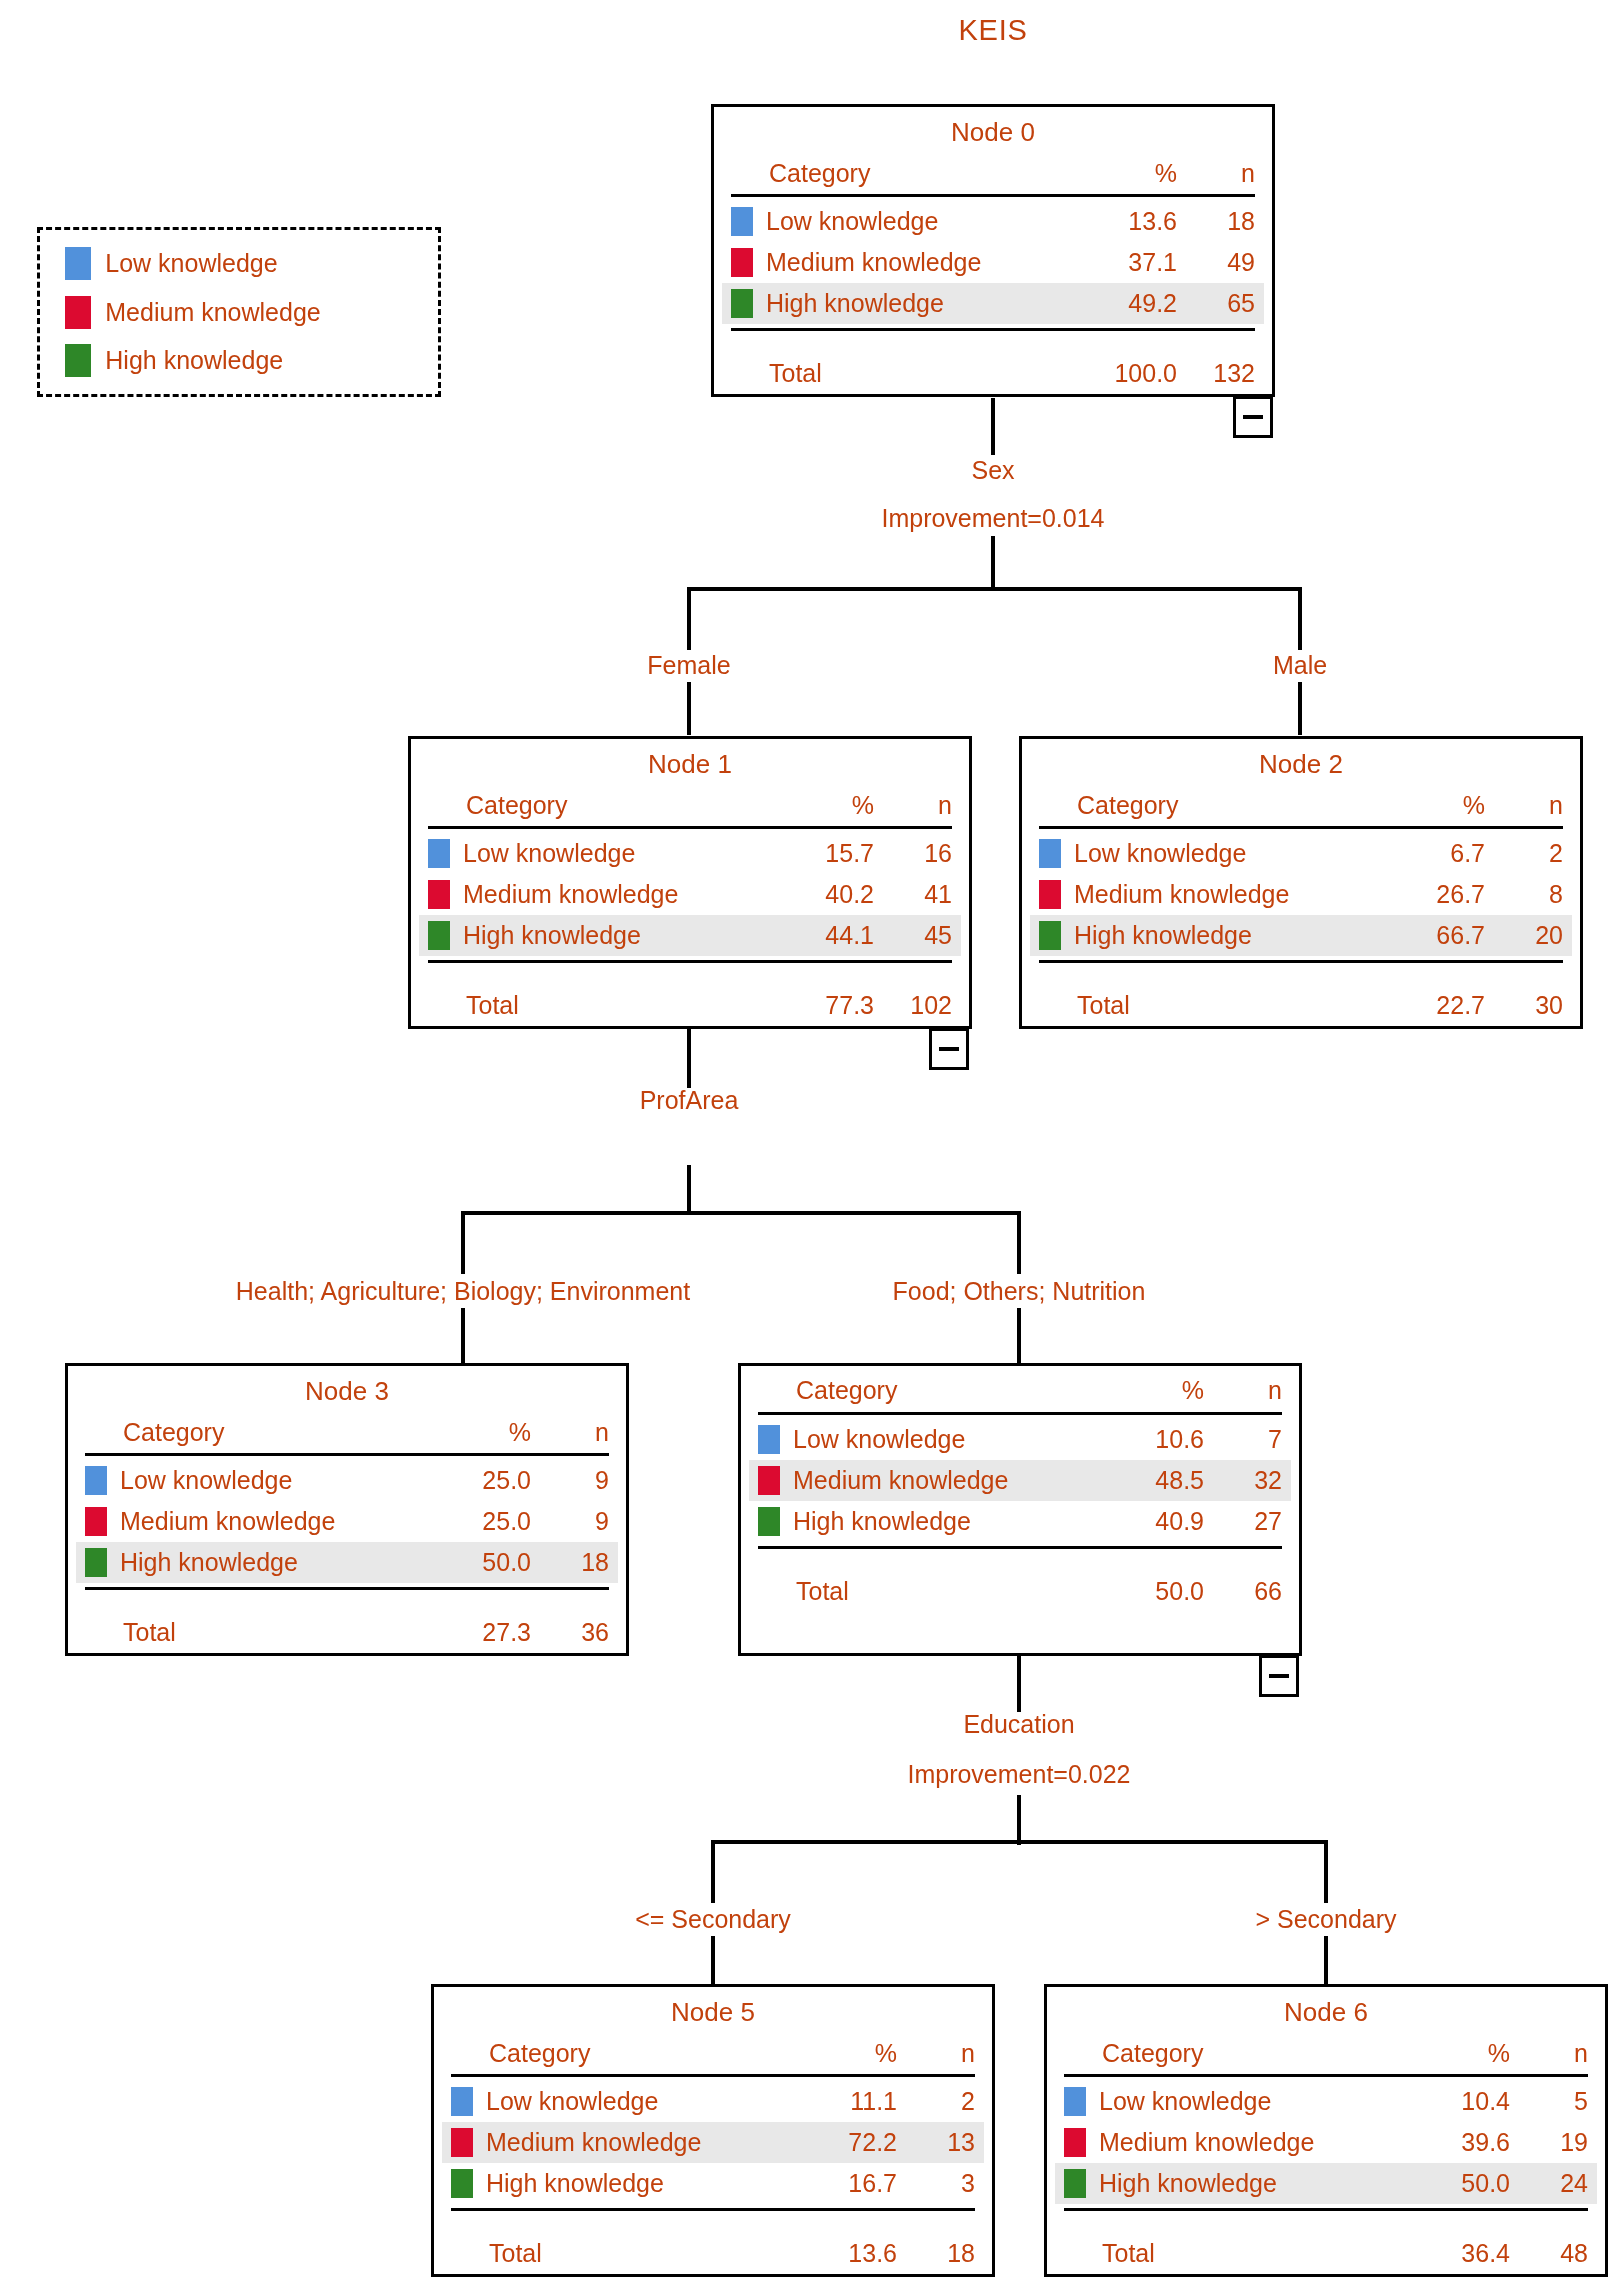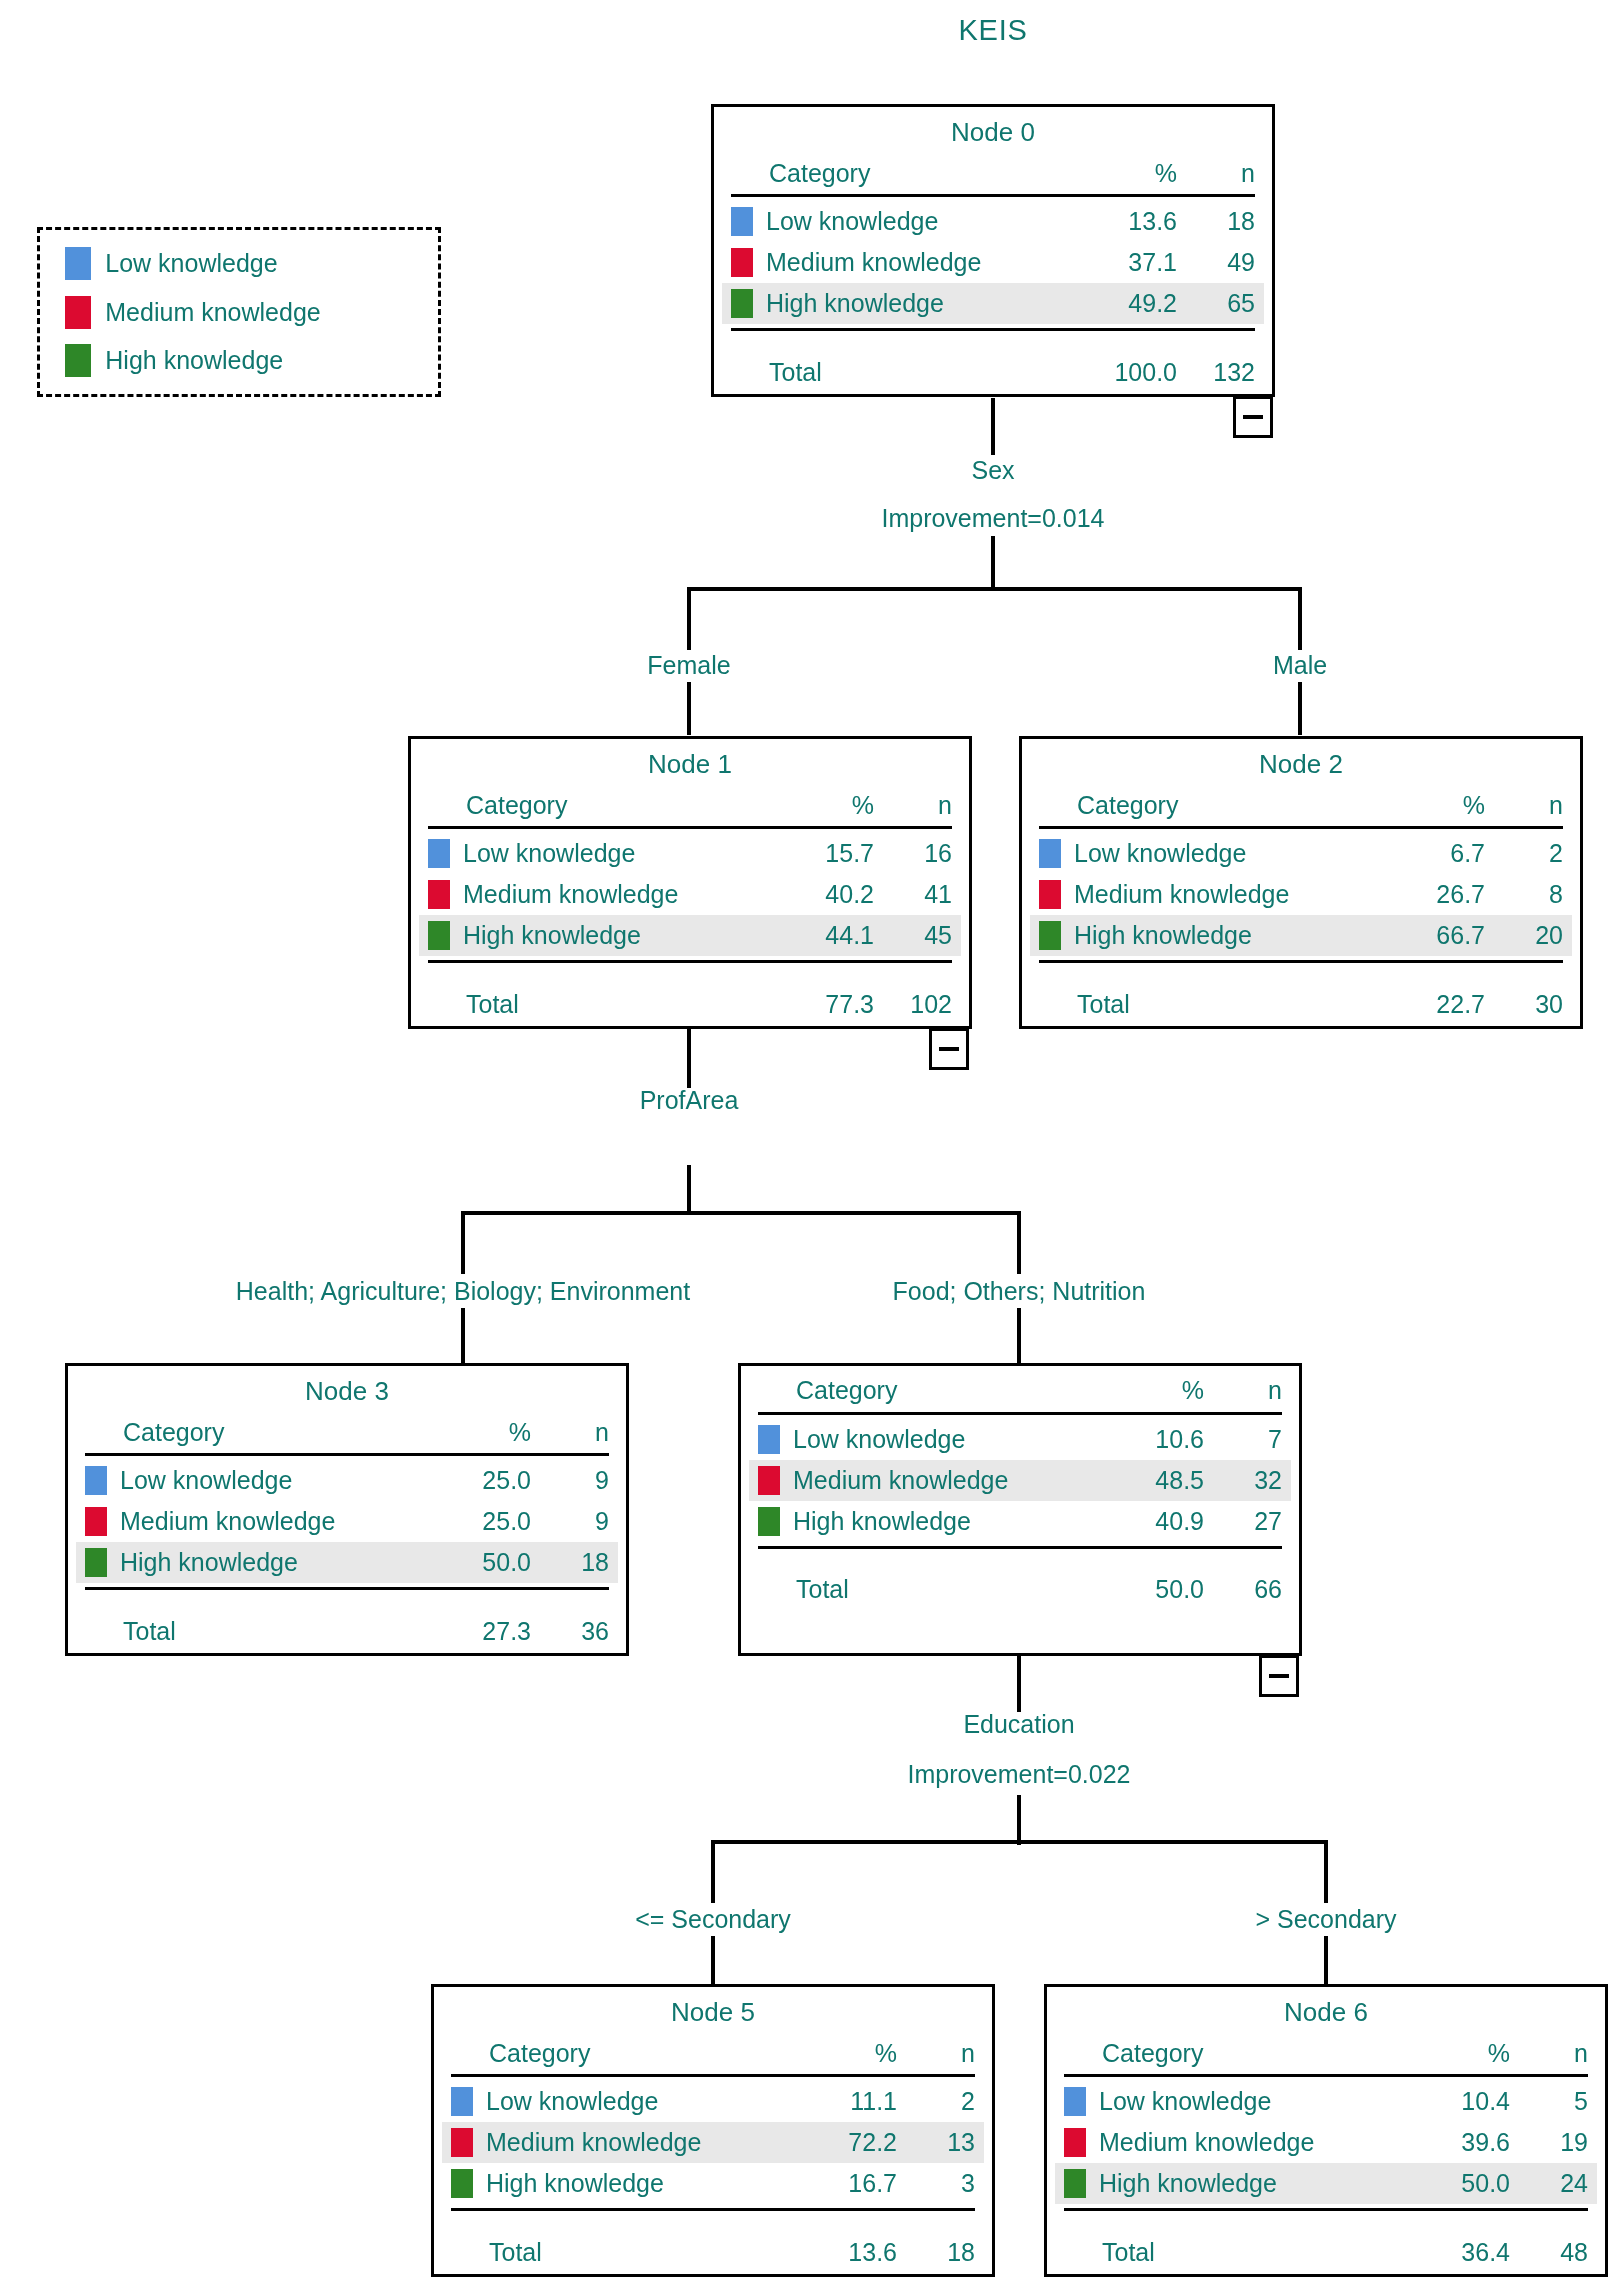--- a/index.html
+++ b/index.html
@@ -1,17 +1,17 @@
 <!DOCTYPE html>
 <html style="font-size:10.4px"><head>
 <meta charset="utf-8">
 <style>
   html,body{margin:0;padding:0;background:#fff;}
   .page{position:relative;width:1620px;height:2295px;background:#fff;
-        font-family:"Liberation Sans",sans-serif;font-size:25px;color:#0f766e;overflow:hidden;}
+        font-family:"Liberation Sans",sans-serif;font-size:25px;color:#c2410c;overflow:hidden;}
 
   
   .title{position:absolute;left:830px;top:14.3px;width:326px;text-align:center;
          font-size:29px;letter-spacing:0.7px;}
 
   
   .legend{position:absolute;left:37px;top:227px;width:404px;height:170px;
           border:3.9px dashed #000;box-sizing:border-box;display:flex;flex-direction:column;
           justify-content:center;gap:15.7px;padding-left:25px;}
   .legend-row{display:flex;align-items:center;gap:14.3px;}
@@ -33,21 +33,21 @@
   .c-cat{flex:1;padding-left:38px;}
   .c-pct{width:98px;text-align:right;}
   .c-n{width:78px;text-align:right;}
   .rows{border-bottom:3.3px solid #000;padding-bottom:3.9px;padding-top:3.9px;}
   .row{display:flex;align-items:center;height:41px;margin:0 -9px;padding:0 9px;}
   .row.hl{background:#E8E8E8;}
   .swatch{width:22px;height:29px;margin-right:13px;flex:0 0 auto;}
   .rcat{flex:1;white-space:nowrap;}
   .rpct{width:98px;text-align:right;}
   .rn{width:78px;text-align:right;}
-  .trow{display:flex;align-items:center;height:46px;margin-top:18px;}
+  .trow{display:flex;align-items:flex-end;height:46px;margin-top:11px;}
   .t-cat{flex:1;padding-left:38px;}
 
   
   .minus{position:absolute;width:40px;height:42px;border:3.3px solid #000;background:#fff;
          box-sizing:border-box;display:flex;align-items:center;justify-content:center;z-index:3;}
   .minus-bar{width:19.6px;height:4.6px;background:#000;}
 
   
   #n0{left:711px;top:104px;}  #n1{left:408px;top:736px;}  #n2{left:1019px;top:736px;}
   #n3{left:65px;top:1363px;}  #n4{left:738px;top:1363px;}

